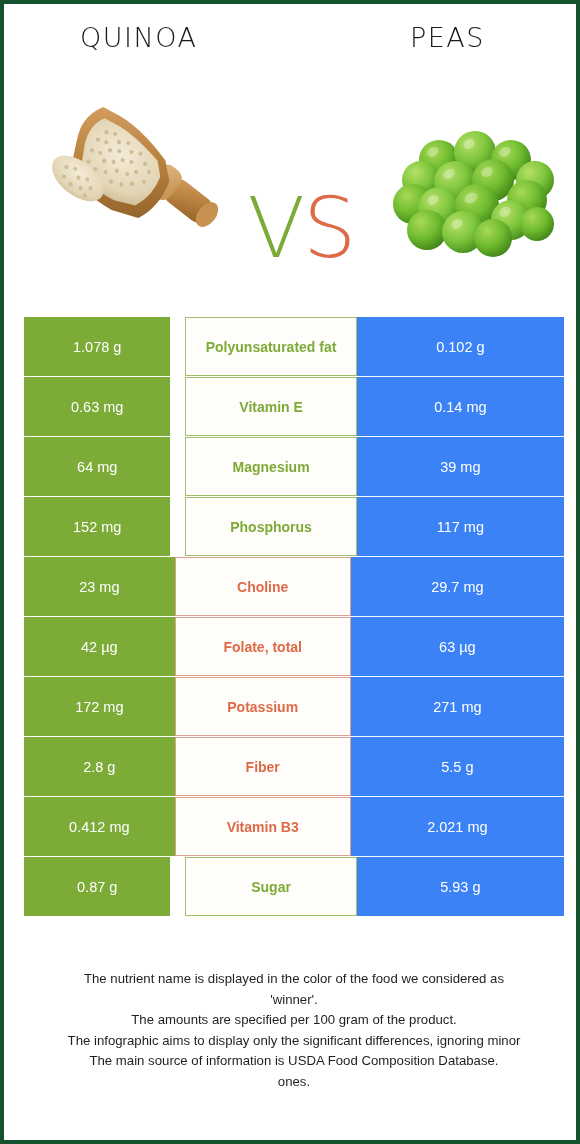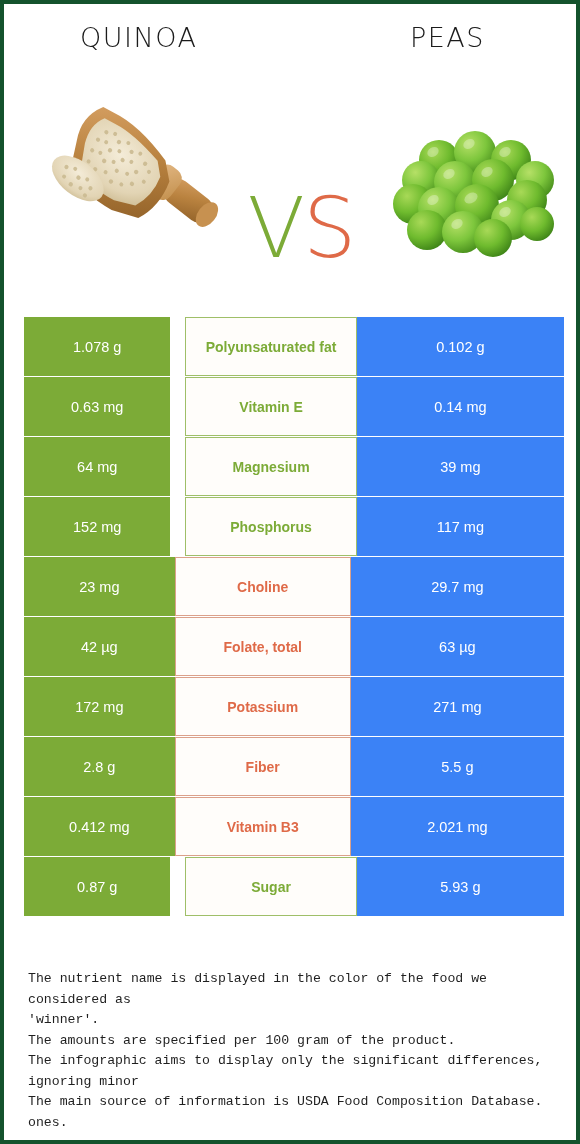--- a/index.html
+++ b/index.html
@@ -120,21 +120,22 @@
   }
   .trow.win-green  .cell.mid { color: #7CAB37; border-color: #9fbf68; margin-left: 15px; }
   .trow.win-red    .cell.mid { color: #DF6A48; border-color: #dba18a; }
 
   
   .footer {
     position: absolute;
     left: 24px;
     top: 965px;
     width: 532px;
-    font-family: Liberation Mono, monospace;
+    text-align: center;
+    font-family: Liberation Sans, sans-serif;
     font-size: 13.2px;
     line-height: 20.5px;
     color: #1f1f1f;
   }
   .footer p { margin: 0; }
 </style>
 </head>
 <body>
 
 <div id="page">

